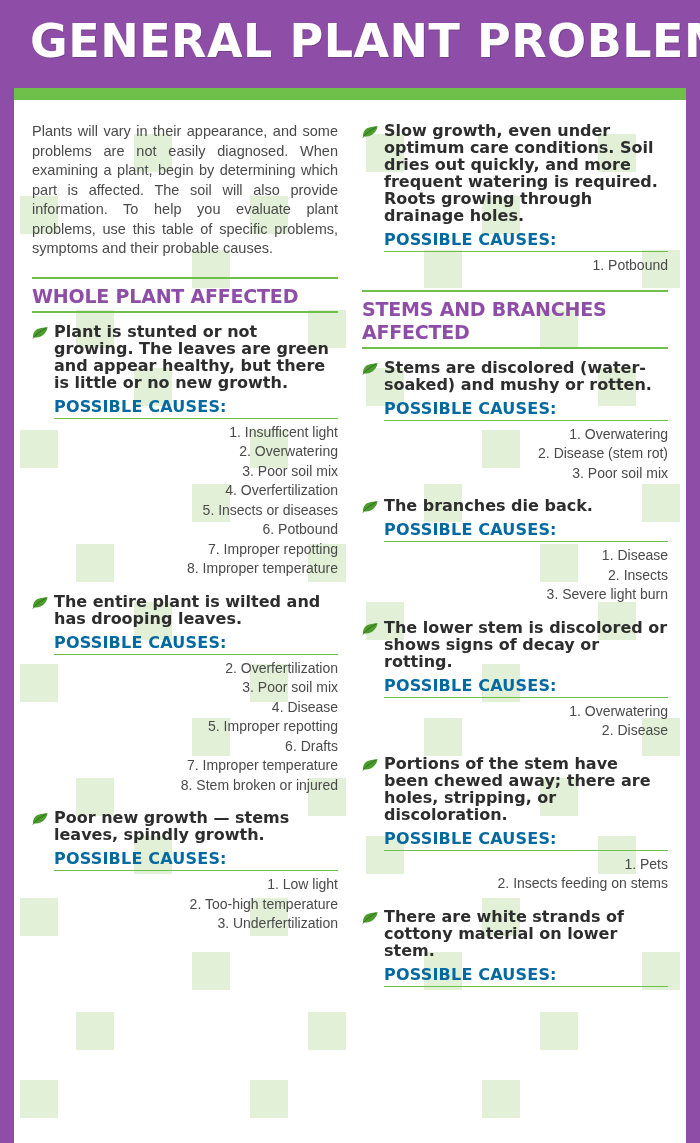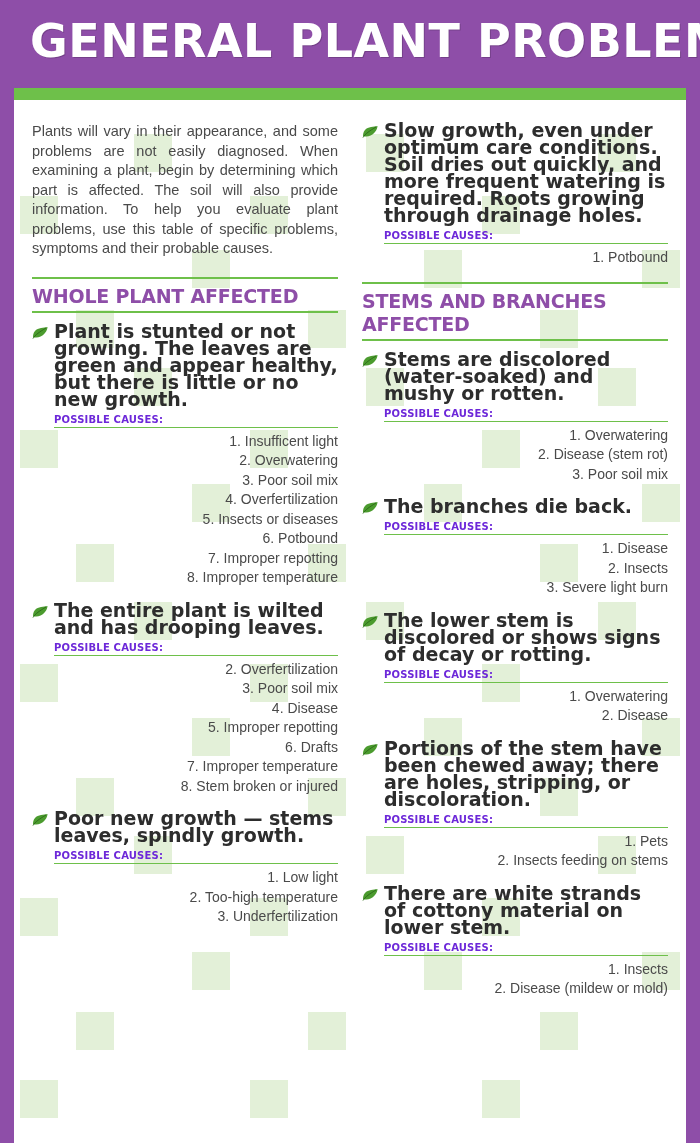--- a/index.html
+++ b/index.html
@@ -134,30 +134,30 @@
   }
   .leaf-icon {
     flex: 0 0 auto;
     width: 16px;
     height: 14px;
     margin-top: 3px;
   }
   .entry-symptom {
     font-family: "DejaVu Sans", sans-serif;
     font-weight: bold;
-    font-size: 19px;
+    font-size: 16px;
     line-height: 17px;
     color: #2d2d2d;
     margin: 0;
   }
   .causes-label {
     font-family: "DejaVu Sans", sans-serif;
     font-weight: bold;
-    font-size: 10px;
-    color: #6d28d9;
+    font-size: 16px;
+    color: #0369a1;
     margin: 6px 0 0 22px;
     letter-spacing: 0.2px;
   }
   .causes-rule {
     border: none;
     border-top: 1.5px solid #6ec04a;
     margin: 2px 0 4px 22px;
   }
   ol.causes {
     list-style: none;
@@ -416,24 +416,20 @@
           <div class="entry">
             <div class="entry-head">
               <svg class="leaf-icon" viewBox="0 0 16 14">
                 <path d="M1 11 C4 12 9 12 13 7 C15 4.5 15.5 2 15.5 1 C12 2 6 1.5 3 5 C1.2 7 1 9.5 1 11 Z" fill="#4b9b2e"></path>
                 <path d="M1 12.5 C3 9 8 5.5 14 2" stroke="#2f6d1b" stroke-width="1" fill="none"></path>
               </svg>
               <p class="entry-symptom">There are white strands of cottony material on lower stem.</p>
             </div>
             <div class="causes-label">POSSIBLE CAUSES:</div>
             <hr class="causes-rule">
-            <ol class="causes">
-              <li>1. Insects</li>
-              <li>2. Disease (mildew or mold)</li>
-            </ol>
           </div>
 
         </div>
       </div>
 
     </div>
   </div>
 
   <div class="bottom-band"></div>
 </div>

